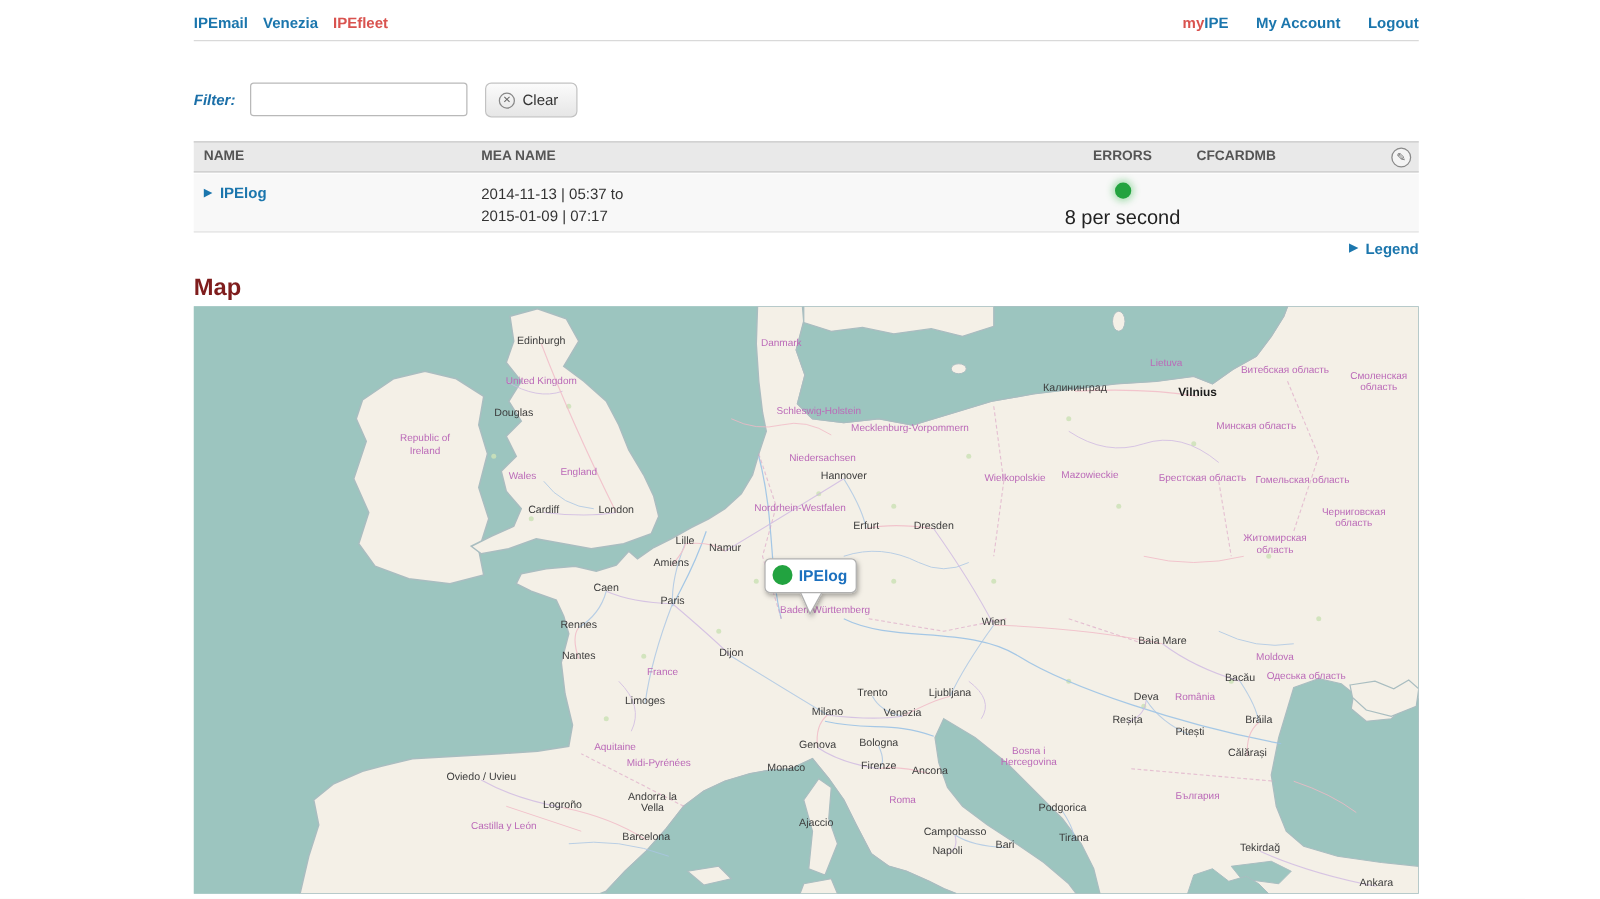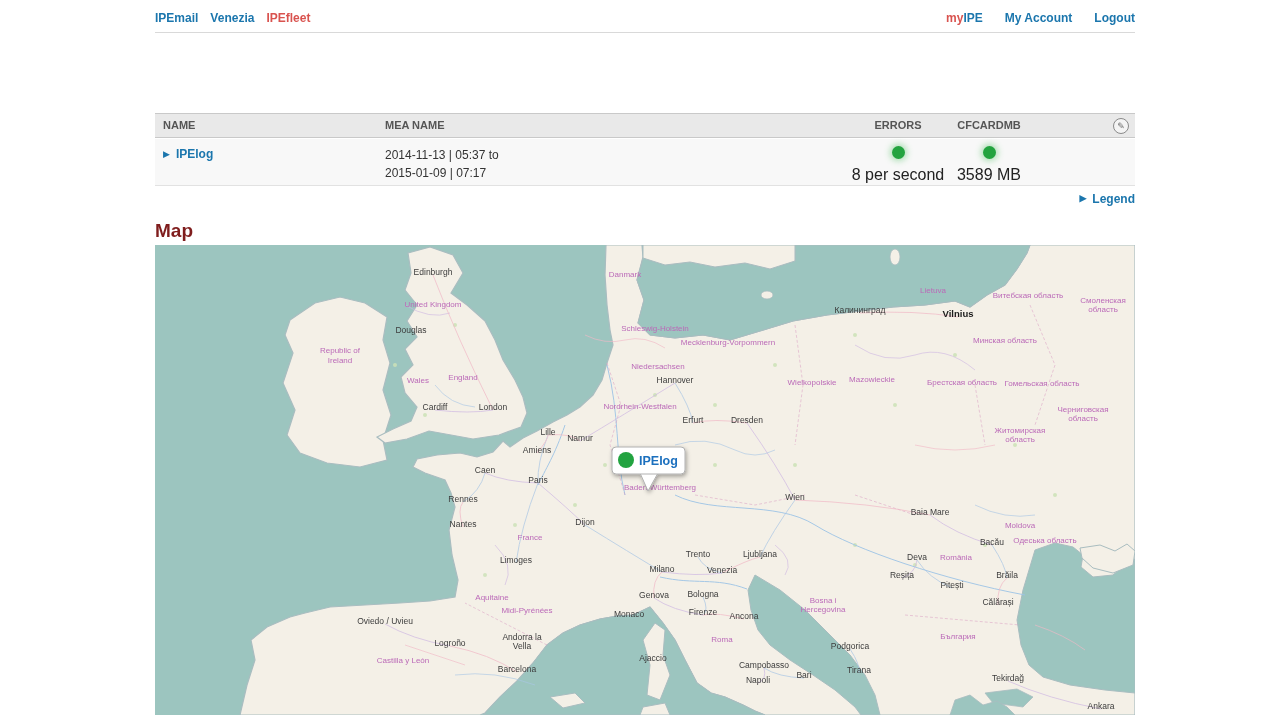--- a/index.html
+++ b/index.html
@@ -69,20 +69,28 @@
         <a class="navlink active">IPEfleet</a>
       </div>
       <div class="navgroup right">
         <a class="navlink"><span class="red">my</span><span>IPE</span></a>
         <a class="navlink">My Account</a>
         <a class="navlink">Logout</a>
       </div>
     </div>
     <div class="nav-divider"></div>
 
+    <div class="filter-row">
+      <span class="filter-label">Filter:</span>
+      <input class="filter-input" type="text" placeholder="" style="">
+      <button class="clear-btn">
+        <span class="clear-icon">✕</span>
+        <span>Clear</span>
+      </button>
+    </div>
 
     <div class="tbl-header">
       <div class="th th-name">NAME</div>
       <div class="th th-mea">MEA NAME</div>
       <div class="th th-errors">ERRORS</div>
       <div class="th th-cfcard">CFCARDMB</div>
       <div class="edit-cols">✎</div>
     </div>
 
     <div class="tbl-row">
@@ -90,24 +98,20 @@
         <span class="tri">▶</span>
         <a>IPElog</a>
       </div>
       <div class="row-mea">
         <div>2014-11-13 | 05:37 to</div>
         <div>2015-01-09 | 07:17</div>
       </div>
       <div class="status-cell errors">
         <span class="dot" style="background:#23a33f"></span>
         <span class="status-text">8 per second</span>
-      </div>
-      <div class="status-cell cfcard">
-        <span class="dot" style="background:#23a33f"></span>
-        <span class="status-text">3589 MB</span>
       </div>
     </div>
 
     <div class="legend-row">
       <span class="legend-link">
         <span class="tri">▶</span>
         <span>Legend</span>
       </span>
     </div>
 

